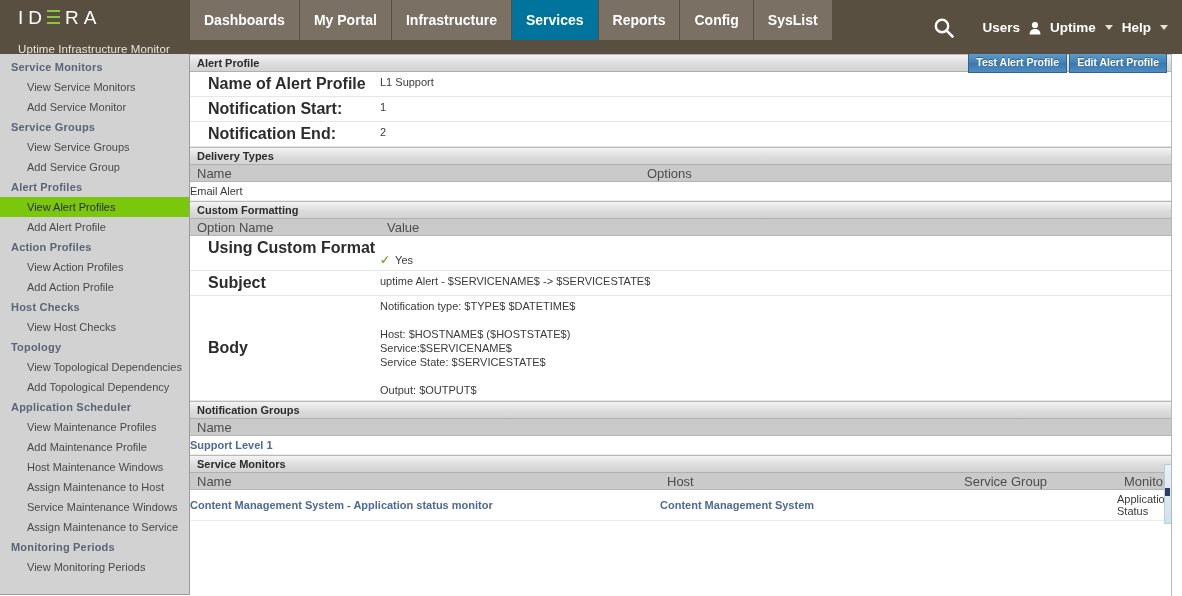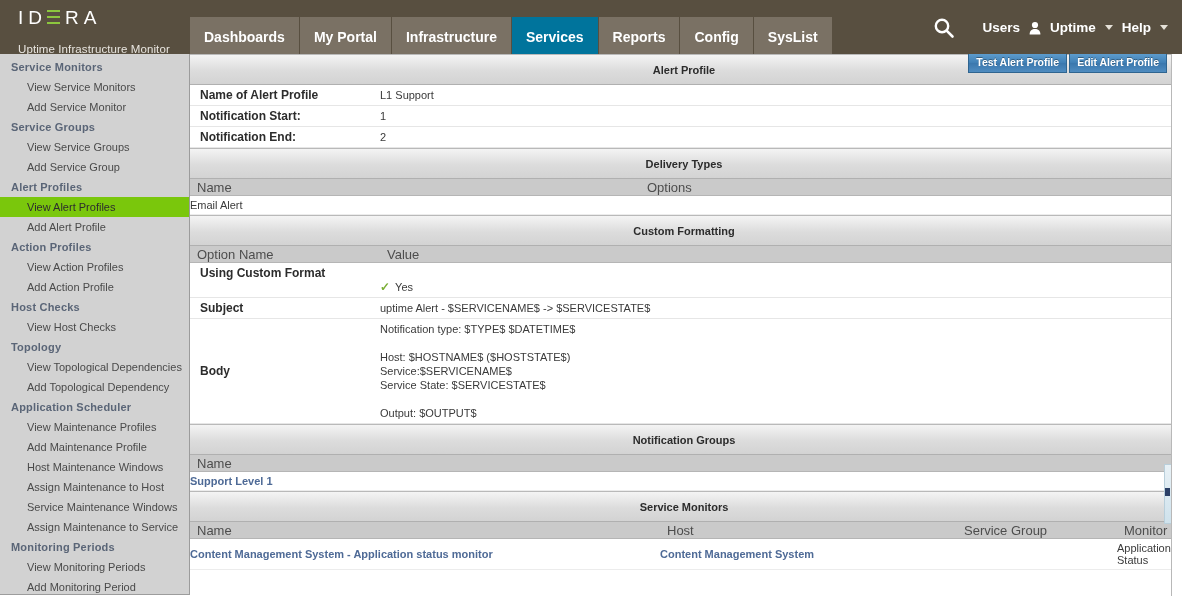--- a/index.html
+++ b/index.html
@@ -57,21 +57,21 @@
   #brand-sub {
     font-size: 11.5px;
     color: #e9e6e0;
     margin-top: 16px;
     letter-spacing: 0.1px;
   }
 
   #main-nav {
     display: flex;
     align-items: flex-start;
-    padding-top: 17px;
+    padding-top: 0;
     gap: 1px;
   }
   .nav-tab {
     height: 40px;
     padding: 0 14px;
     display: flex;
     align-items: center;
     color: #ffffff;
     font-size: 14px;
     font-weight: bold;
@@ -143,31 +143,30 @@
   #main {
     flex: 1 1 auto;
     background: #ffffff;
     position: relative;
     overflow: hidden;
     border-right: 1px solid #b8b8b8;
   }
 
   .sect-header {
     position: relative;
-    height: 31px;
+    height: 18px;
     background: linear-gradient(to bottom, #f4f4f4 0%, #dcdcdc 55%, #d3d3d3 100%);
     border-top: 1px solid #b9b9b9;
     border-bottom: 1px solid #b0b0b0;
     display: flex;
     align-items: center;
     padding-left: 7px;
     font-size: 11px;
     font-weight: bold;
     color: #2c2c2c;
-    justify-content: center;
   }
   .sect-header .btns {
     position: absolute;
     right: 4px;
     top: -2px;
     display: flex;
     gap: 2px;
   }
   .btn {
     background: linear-gradient(to bottom, #5d9ccd 0%, #3f7fb5 50%, #3a77ad 51%, #4f8cc0 100%);
@@ -197,22 +196,22 @@
     display: flex;
     align-items: flex-start;
     border-bottom: 1px solid #e6e6e6;
     min-height: 18px;
     padding: 3px 0 3px 0;
   }
   .kv-row:last-child { }
   .kv-label {
     width: 190px;
     flex: 0 0 190px;
-    padding-left: 10px;
-    font-size: 12px;
+    padding-left: 18px;
+    font-size: 16px;
     font-weight: bold;
     color: #2c2c2c;
   }
   .kv-value {
     font-size: 11px;
     color: #3a3a3a;
     white-space: pre-line;
     line-height: 14px;
   }
 
@@ -351,21 +350,20 @@
     <div class="side-head">Application Scheduler</div>
     <div class="side-item">View Maintenance Profiles</div>
     <div class="side-item">Add Maintenance Profile</div>
     <div class="side-item">Host Maintenance Windows</div>
     <div class="side-item">Assign Maintenance to Host</div>
     <div class="side-item">Service Maintenance Windows</div>
     <div class="side-item">Assign Maintenance to Service</div>
 
     <div class="side-head">Monitoring Periods</div>
     <div class="side-item">View Monitoring Periods</div>
-    <div class="side-item">Add Monitoring Period</div>
 
   </aside>
 
   <main id="main">
 
     <div class="sect-header">
       <span>Alert Profile</span>
       <span class="btns">
         <button class="btn">Test Alert Profile</button>
         <button class="btn">Edit Alert Profile</button>

